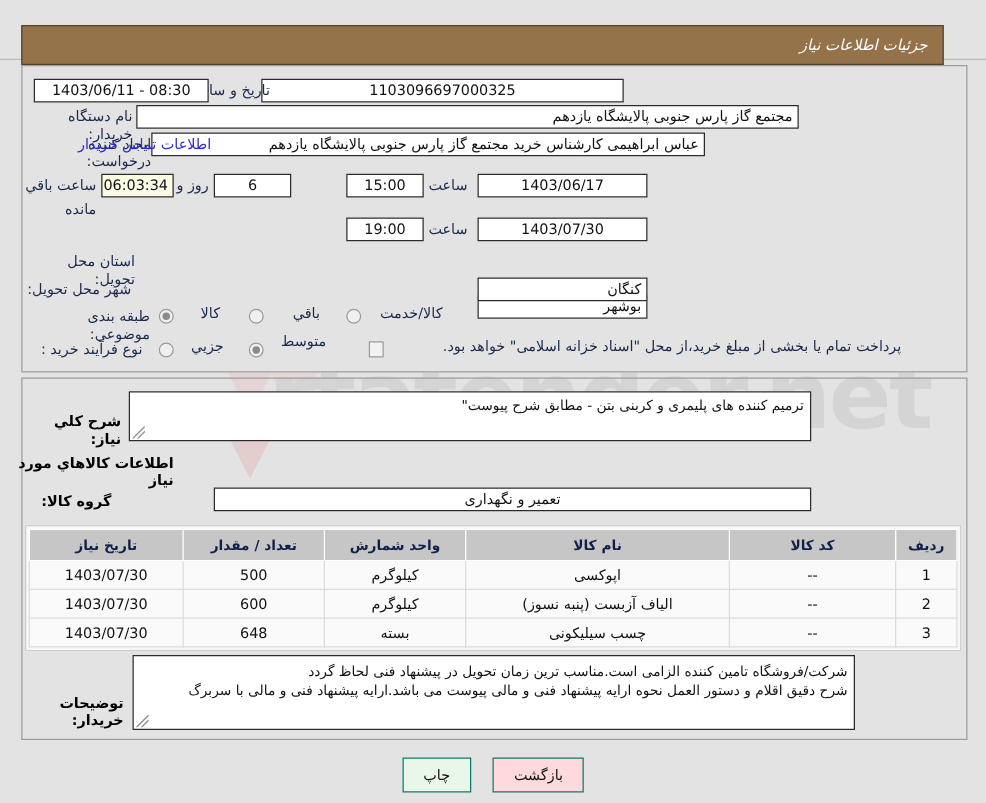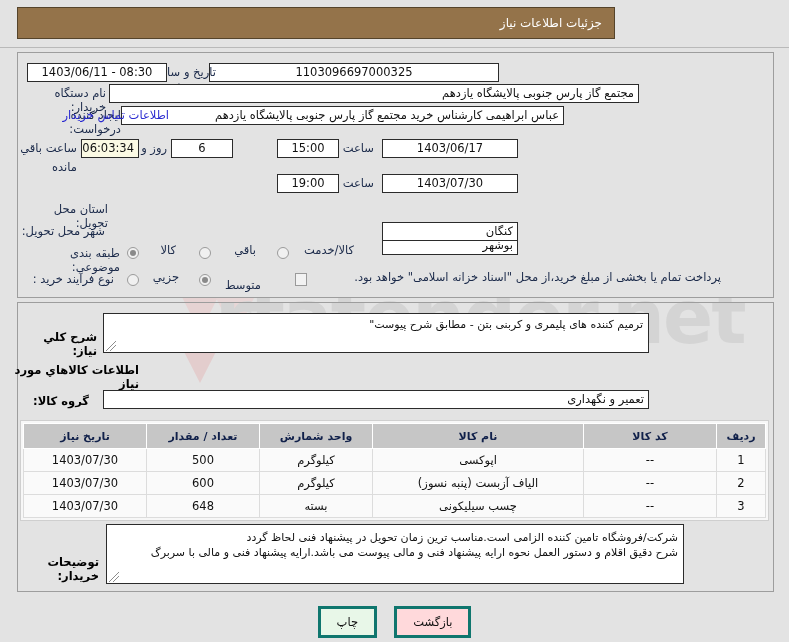--- a/index.html
+++ b/index.html
@@ -38,24 +38,25 @@
   }
   .wm-mark {
     position: absolute;
     left: 165px; top: -2px;
     width: 120px; height: 110px;
   }
 
   
   .hdr-wrap {
     position: absolute;
-    left: 17px; top: 7px;
-    width: 598px;
+    left: 17px; top: 20px;
+    width: 738px;
     height: 32px;
     z-index: 3;
+    font-style: italic;
   }
   .hdr-bar {
     width: 100%;
     height: 100%;
     box-sizing: border-box;
     background: #94734a;
     border: 1px solid #55442b;
     color: #ffffff;
     font-size: 12px;
     display: flex;
@@ -215,21 +216,21 @@
   .btnrow {
     position: absolute;
     left: 0; top: 606px;
     width: 789px;
     text-align: center;
     z-index: 5;
   }
   .btn {
     display: inline-block;
     font-size: 11.5px;
-    border: 3px solid #0f766e;
+    border: 1px solid #0f766e;
     padding: 6px 16px;
     margin: 0 6px;
     cursor: pointer;
     color: #111;
     font-family: "DejaVu Sans", "Liberation Sans", sans-serif;
   }
   .btn-print { background: #e8f7e8; }
   .btn-back  { background: #ffd9db; }
 
   .divider {
@@ -299,39 +300,39 @@
   <div class="sm-lbl" style="right:613px; top:241px;">کالا</div>
   <span class="radio" style="right:578px; top:247px;"></span>
   <div class="sm-lbl" style="right:533px; top:241px;">باقي</div>
   <span class="radio" style="right:500px; top:247px;"></span>
   <div class="sm-lbl" style="right:435px; top:241px;">کالا/خدمت</div>
 
   <div class="lbl" style="right:675px; top:272px; width:94px;">نوع فرآیند خرید :</div>
   <span class="radio" style="right:650px; top:274px;"></span>
   <div class="sm-lbl" style="right:610px; top:268px;">جزیي</div>
   <span class="radio on" style="right:578px; top:274px;"></span>
-  <div class="sm-lbl" style="right:528px; top:276px;">متوسط</div>
+  <div class="sm-lbl" style="right:528px; top:264px;">متوسط</div>
   <span class="chk" style="right:482px; top:273px;"></span>
   <div class="sm-lbl" style="right:68px; top:268px; width:410px; text-align:right;">پرداخت تمام یا بخشی از مبلغ خرید،از محل "اسناد خزانه اسلامی" خواهد بود.</div>
 
   <div class="panel" id="panel-bottom"></div>
 
   <div class="lbl-bold" style="right:692px; top:330px; width:80px;">شرح کلي نیاز:</div>
   <div class="ta" style="right:140px; top:313px; width:546px; height:40px;">
     <span>ترمیم کننده های پلیمری و کربنی بتن - مطابق شرح پیوست"</span>
     <svg class="grip" viewBox="0 0 10 10">
       <path d="M0 10 L10 0" stroke="#8d8d8d" stroke-width="1" fill="none"></path>
       <path d="M4 10 L10 4" stroke="#8d8d8d" stroke-width="1" fill="none"></path>
     </svg>
   </div>
 
   <div class="lbl-bold" style="right:650px; top:363px; width:130px;">اطلاعات کالاهاي مورد نیاز</div>
 
   <div class="lbl-bold" style="right:700px; top:394px; width:70px;">گروه کالا:</div>
-  <div class="fld right" style="right:140px; top:390px; width:546px;">تعمیر و نگهداری</div>
+  <div class="fld right" style="right:140px; top:390px; width:478px;text-align:center;">تعمیر و نگهداری</div>
 
   <div class="tbl-wrap">
     <table class="grid">
       <thead>
         <tr>
           <th style="width:36px;">ردیف</th>
           <th style="width:120px;">کد کالا</th>
           <th>نام کالا</th>
           <th style="width:100px;">واحد شمارش</th>
           <th style="width:100px;">تعداد / مقدار</th>

